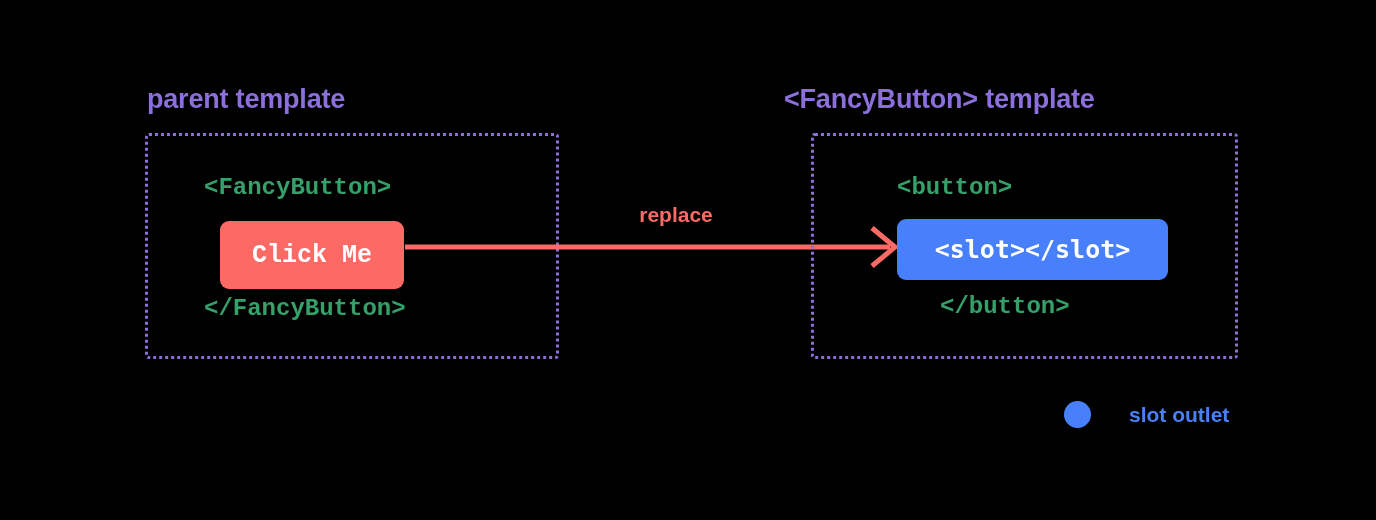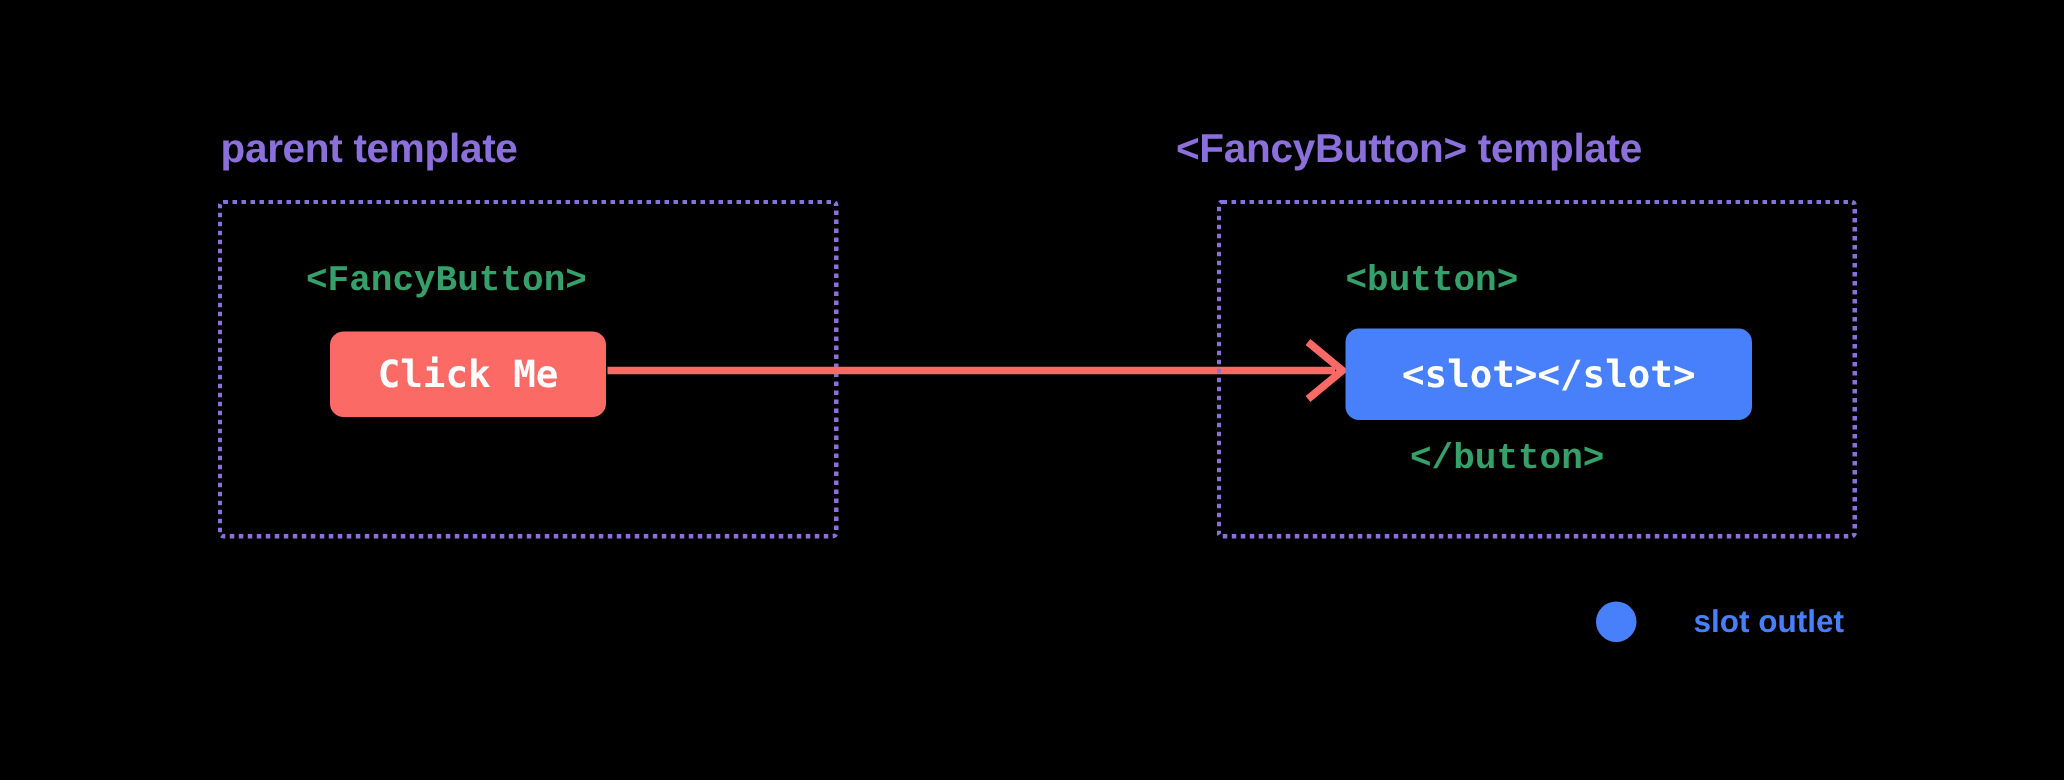--- a/index.html
+++ b/index.html
@@ -68,22 +68,23 @@
     justify-content: center;
     border-radius: 9px;
     font-family: "DejaVu Sans Mono", monospace;
     font-weight: bold;
     font-size: 25px;
     color: #ffffff;
     white-space: pre;
     letter-spacing: 0px;
   }
   #chip-click {
-    left: 220px; top: 221px; width: 184px; height: 57px;
+    left: 220px; top: 221px; width: 184px; height: 68px;
     background: #fc6a66;
+    font-family: Liberation Mono, monospace;
   }
   #chip-slot {
     left: 897px; top: 219px; width: 271px; height: 61px;
     background: #4880fc;
   }
 
   
   #arrow-svg {
     position: absolute;
     left: 395px;
@@ -139,26 +140,30 @@
 <div id="stage">
 
   <div id="label-parent" class="section-label">parent template</div>
 
   <div id="box-parent" class="template-box"></div>
 
   <div id="code-open-fancy" class="code-line">&lt;FancyButton&gt;</div>
 
   <div id="chip-click" class="chip">Click Me</div>
 
+  <div id="code-close-fancy" class="code-line">&lt;/FancyButton&gt;</div>
 
   <svg id="arrow-svg" viewBox="0 0 510 60">
     <line x1="10" y1="29" x2="495" y2="29" stroke="#fc6a66" stroke-width="5"></line>
     <polyline points="477,10 500,29 477,48" fill="none" stroke="#fc6a66" stroke-width="5" stroke-linecap="butt" stroke-linejoin="miter"></polyline>
   </svg>
 
+  <div id="arrow-label">
+    <span>replace</span>
+  </div>
 
   <div id="label-fancy" class="section-label">&lt;FancyButton&gt; template</div>
 
   <div id="box-fancy" class="template-box"></div>
 
   <div id="code-open-btn" class="code-line">&lt;button&gt;</div>
 
   <div id="chip-slot" class="chip">&lt;slot&gt;&lt;/slot&gt;</div>
 
   <div id="code-close-btn" class="code-line">&lt;/button&gt;</div>

